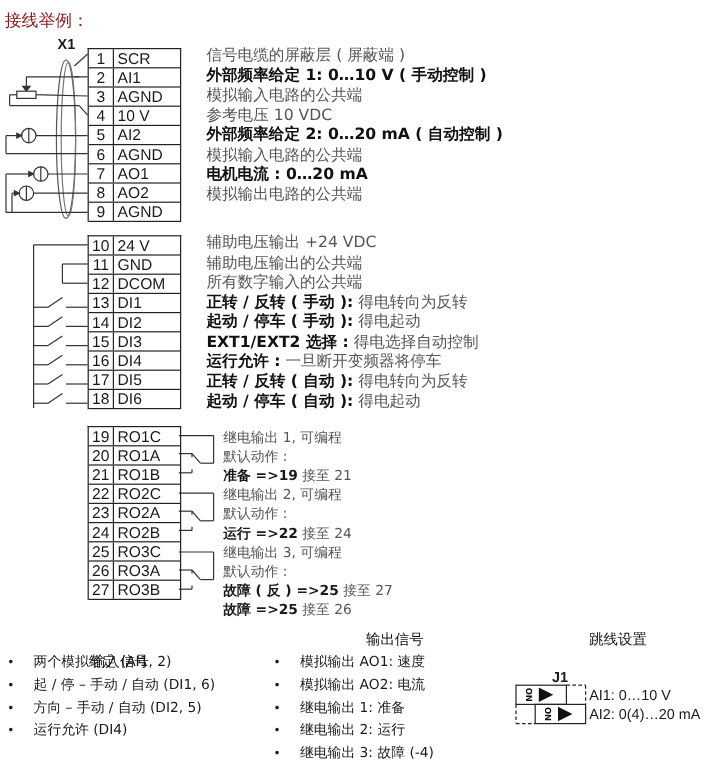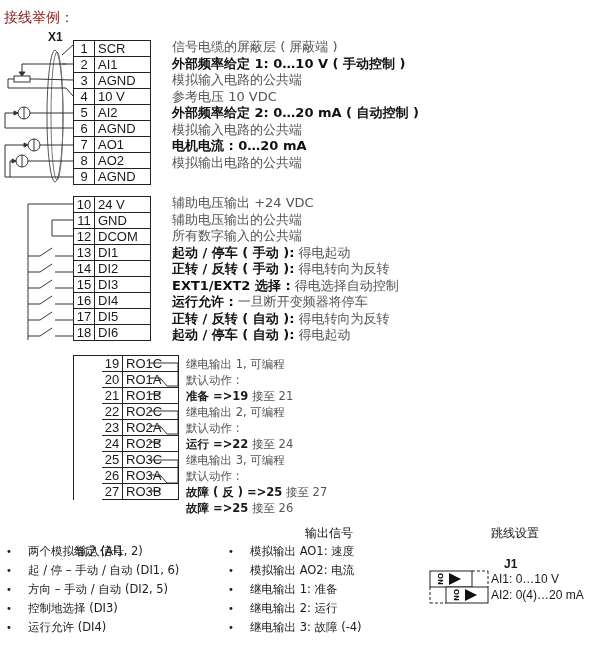--- a/index.html
+++ b/index.html
@@ -19,21 +19,21 @@
   .desc .g { color: #555; }
 
   .rdesc { position: absolute; left: 186px; font-size: 11.5px; line-height: 16px; white-space: nowrap; }
 
   .sec-h { position: absolute; top: 525px; font-size: 12px; color: #111; }
   .blist { position: absolute; top: 542px; margin: 0; padding: 0; list-style: none; font-size: 11.5px; }
   .blist li { height: 19px; line-height: 19px; white-space: nowrap; }
   .blist li::before { content: "•"; display: inline-block; width: 22px; padding-left: 6px; font-size: 10px; }
 
   svg.wires { position: absolute; left: 0; top: 0; }
-  .j1lbl { position: absolute; left: 460px; top: 557px; font-size: 12px; font-weight: bold; font-family: "Liberation Sans", sans-serif; margin-left: 44px; }
+  .j1lbl { position: absolute; left: 460px; top: 557px; font-size: 12px; font-weight: bold; font-family: "Liberation Sans", sans-serif; }
   .jtxt { position: absolute; left: 491px; font-size: 12px; font-family: "Liberation Sans", sans-serif; white-space: nowrap; }
 </style>
 </head>
 <body>
 
 <div class="abs title">接线举例：</div>
 <div class="abs x1">X1</div>
 
 <svg class="wires" width="600" height="648" stroke="#333" stroke-width="1" fill="none">
 
@@ -256,29 +256,29 @@
   <div class="row">
       <span class="num">18</span>
       <span class="sig">DI6</span>
     </div>
 </div>
 
 <div class="desc" style="top:195px;">
   <div><span class="b"></span><span class="g">辅助电压输出 +24 VDC</span></div>
   <div><span class="b"></span><span class="g">辅助电压输出的公共端</span></div>
   <div><span class="b"></span><span class="g">所有数字输入的公共端</span></div>
+  <div><span class="b">正转 / 反转 ( 手动 ):</span><span class="g"> 得电转向为反转</span></div>
   <div><span class="b">起动 / 停车 ( 手动 ):</span><span class="g"> 得电起动</span></div>
-  <div><span class="b">正转 / 反转 ( 手动 ):</span><span class="g"> 得电转向为反转</span></div>
   <div><span class="b">EXT1/EXT2 选择 :</span><span class="g"> 得电选择自动控制</span></div>
   <div><span class="b">运行允许 :</span><span class="g"> 一旦断开变频器将停车</span></div>
   <div><span class="b">正转 / 反转 ( 自动 ):</span><span class="g"> 得电转向为反转</span></div>
   <div><span class="b">起动 / 停车 ( 自动 ):</span><span class="g"> 得电起动</span></div>
 </div>
 
-<div class="tbl" style="top:355px;padding-left:28px;">
+<div class="tbl" style="top:355px;">
   <div class="row">
       <span class="num">19</span>
       <span class="sig">RO1C</span>
     </div>
   <div class="row">
       <span class="num">20</span>
       <span class="sig">RO1A</span>
     </div>
   <div class="row">
       <span class="num">21</span>
@@ -321,21 +321,20 @@
   <div style="color:#555"><span></span><span>默认动作 :</span></div>
   <div><span style="font-weight:bold">故障 ( 反 ) =&gt;25</span><span style="color:#555"> 接至 27</span></div>
   <div><span style="font-weight:bold">故障 =&gt;25</span><span style="color:#555"> 接至 26</span></div>
 </div>
 
 <div class="sec-h" style="left:76px;margin-top:18px;">输入信号</div>
 <ul class="blist" style="left:0px;">
   <li>两个模拟给定 (AI1, 2)</li>
   <li>起 / 停 – 手动 / 自动 (DI1, 6)</li>
   <li>方向 – 手动 / 自动 (DI2, 5)</li>
-  <li>控制地选择 (DI3)</li>
   <li>运行允许 (DI4)</li>
 </ul>
 
 <div class="sec-h" style="left:305px;">输出信号</div>
 <ul class="blist" style="left:222px;">
   <li>模拟输出 AO1: 速度</li>
   <li>模拟输出 AO2: 电流</li>
   <li>继电输出 1: 准备</li>
   <li>继电输出 2: 运行</li>
   <li>继电输出 3: 故障 (-4)</li>

